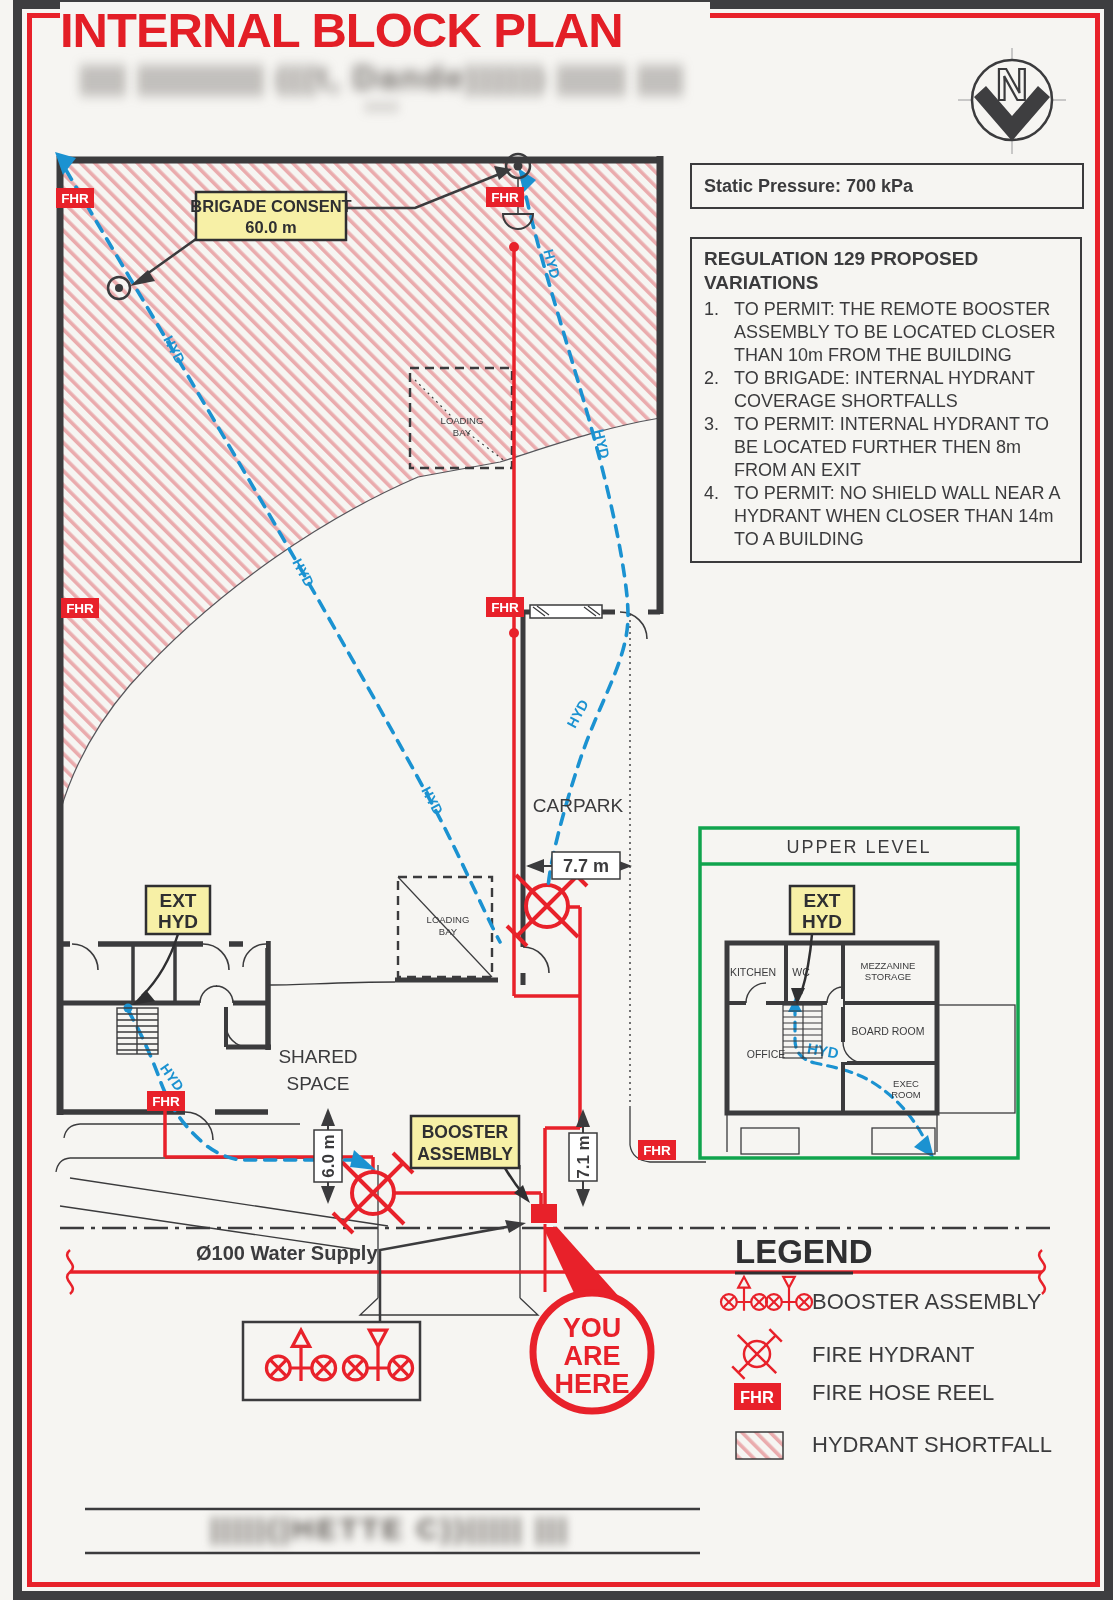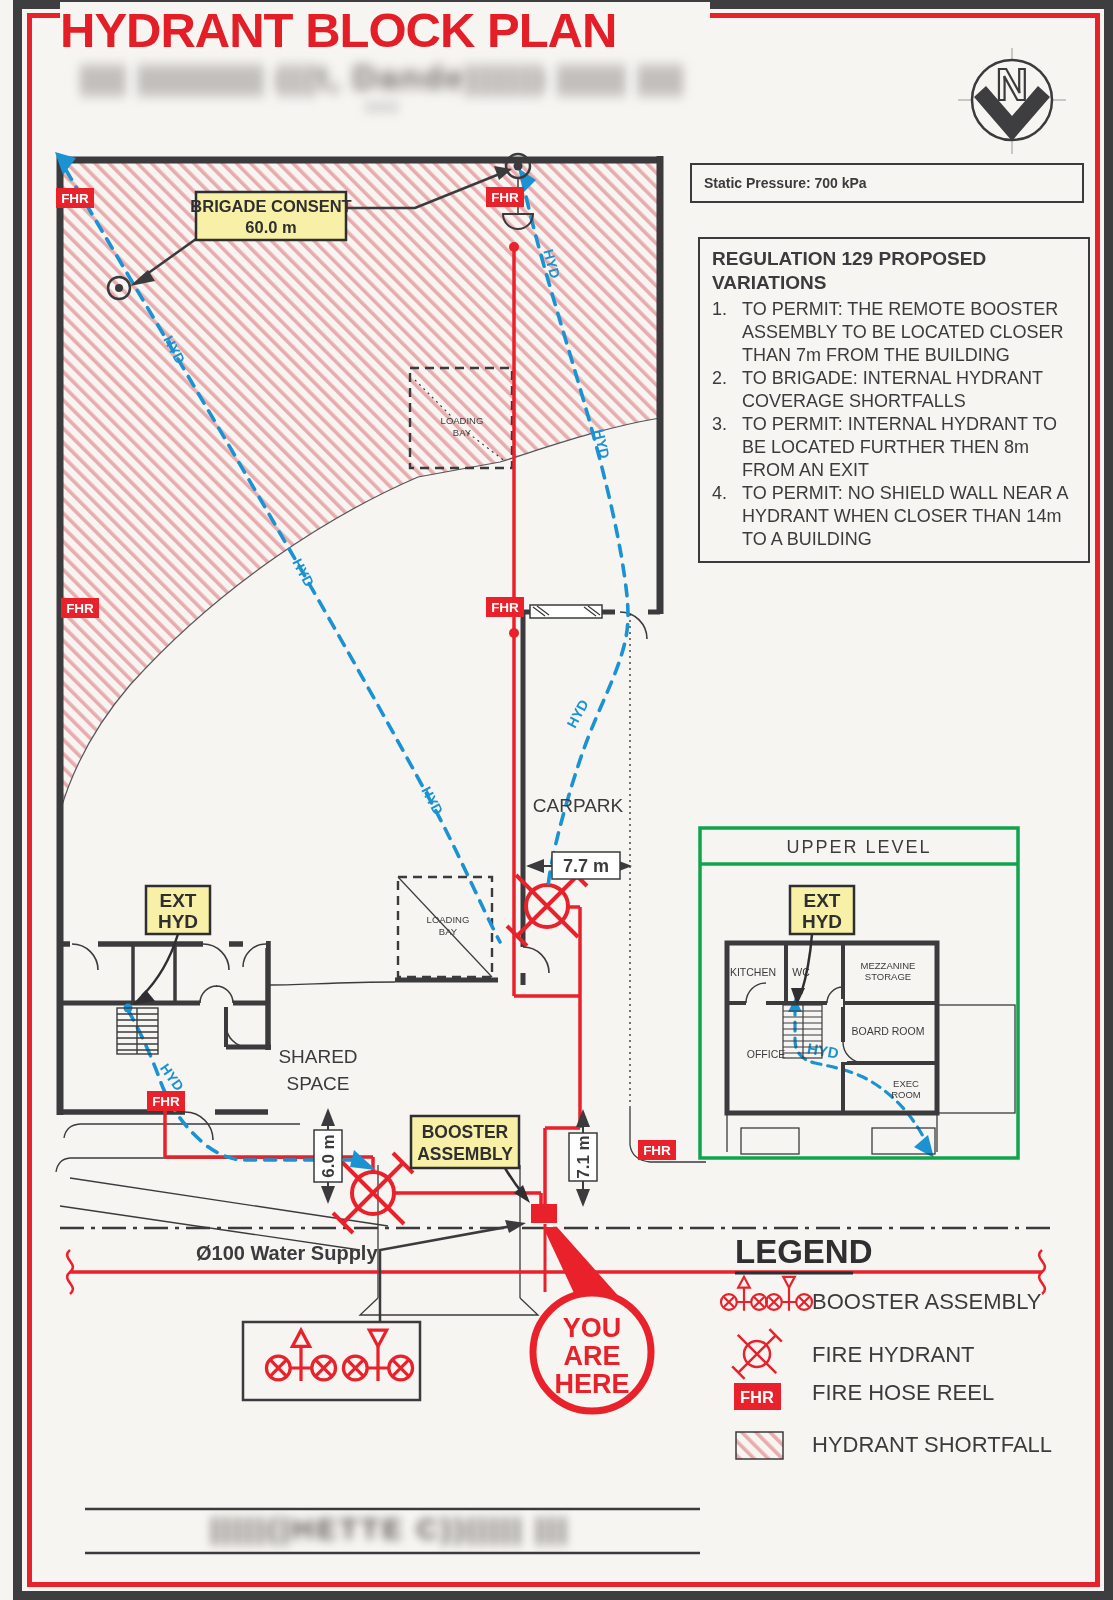--- a/index.html
+++ b/index.html
@@ -8,48 +8,48 @@
   .frame-dark{position:absolute;left:13px;top:0;right:0;bottom:0;border:9px solid #3e3e40;pointer-events:none;z-index:5;}
   .frame-red{position:absolute;left:27px;top:13px;right:13px;bottom:13px;border:5px solid #e8212a;pointer-events:none;z-index:4;}
   #plansvg{position:absolute;left:0;top:0;z-index:2;}
   .page-title{position:absolute;left:60px;top:2px;width:650px;height:56px;z-index:6;
       background:#f6f5f2;color:#e31e26;font-size:49px;font-weight:bold;letter-spacing:-1px;white-space:nowrap;}
   .blur-top{position:absolute;left:70px;top:58px;width:625px;height:52px;z-index:6;text-align:center;
       font-size:34px;color:#6f6a66;filter:blur(6px);letter-spacing:2px;font-weight:bold;overflow:hidden;}
   .blur-bottom{position:absolute;left:150px;top:1512px;width:480px;height:40px;z-index:6;text-align:center;
       font-size:30px;color:#5d5853;filter:blur(5px);letter-spacing:3px;font-weight:bold;overflow:hidden;}
   .info-box{position:absolute;left:690px;top:163px;width:366px;z-index:6;border:2.5px solid #3b3b3d;
-      padding:8px 12px;font-size:14px;font-weight:bold;line-height:1.45;background:#f6f5f2;}
+      padding:8px 12px;font-size:18px;font-weight:bold;line-height:1.45;background:#f6f5f2;}
   .reg-box{position:absolute;left:690px;top:237px;width:366px;z-index:6;border:2.5px solid #3b3b3d;
-      padding:8px 10px 10px 12px;font-size:18px;line-height:1.28;background:#f6f5f2;margin-left:8px;}
+      padding:8px 10px 10px 12px;font-size:18px;line-height:1.28;background:#f6f5f2;}
   .reg-title{font-weight:bold;font-size:19px;margin-bottom:2px;}
   .reg-item{display:flex;}
   .reg-item .num{width:30px;flex:0 0 30px;}
   .reg-item .txt{flex:1;}
   text{font-family:"Liberation Sans",sans-serif;}
 </style>
 </head>
 <body>
 
 <div class="frame-dark"></div>
 <div class="frame-red"></div>
 
-<div class="page-title">HYDRANT BLOCK PLAN</div>
+<div class="page-title">INTERNAL BLOCK PLAN</div>
 <div class="blur-top">|||| ||||||||||| (((t, Dande)))))) |||||| |||| |||</div>
 <div class="blur-bottom">|||||(|HETTE C))||||| |||</div>
 
 <div class="info-box">
   <div>Static Pressure: 700 kPa</div>
 </div>
 
 <div class="reg-box">
   <div class="reg-title">REGULATION 129 PROPOSED VARIATIONS</div>
   <div class="reg-item">
     <span class="num">1.</span>
-    <span class="txt">TO PERMIT: THE REMOTE BOOSTER ASSEMBLY TO BE LOCATED CLOSER THAN 7m FROM THE BUILDING</span>
+    <span class="txt">TO PERMIT: THE REMOTE BOOSTER ASSEMBLY TO BE LOCATED CLOSER THAN 10m FROM THE BUILDING</span>
   </div>
   <div class="reg-item">
     <span class="num">2.</span>
     <span class="txt">TO BRIGADE: INTERNAL HYDRANT COVERAGE SHORTFALLS</span>
   </div>
   <div class="reg-item">
     <span class="num">3.</span>
     <span class="txt">TO PERMIT: INTERNAL HYDRANT TO BE LOCATED FURTHER THEN 8m FROM AN EXIT</span>
   </div>
   <div class="reg-item">

